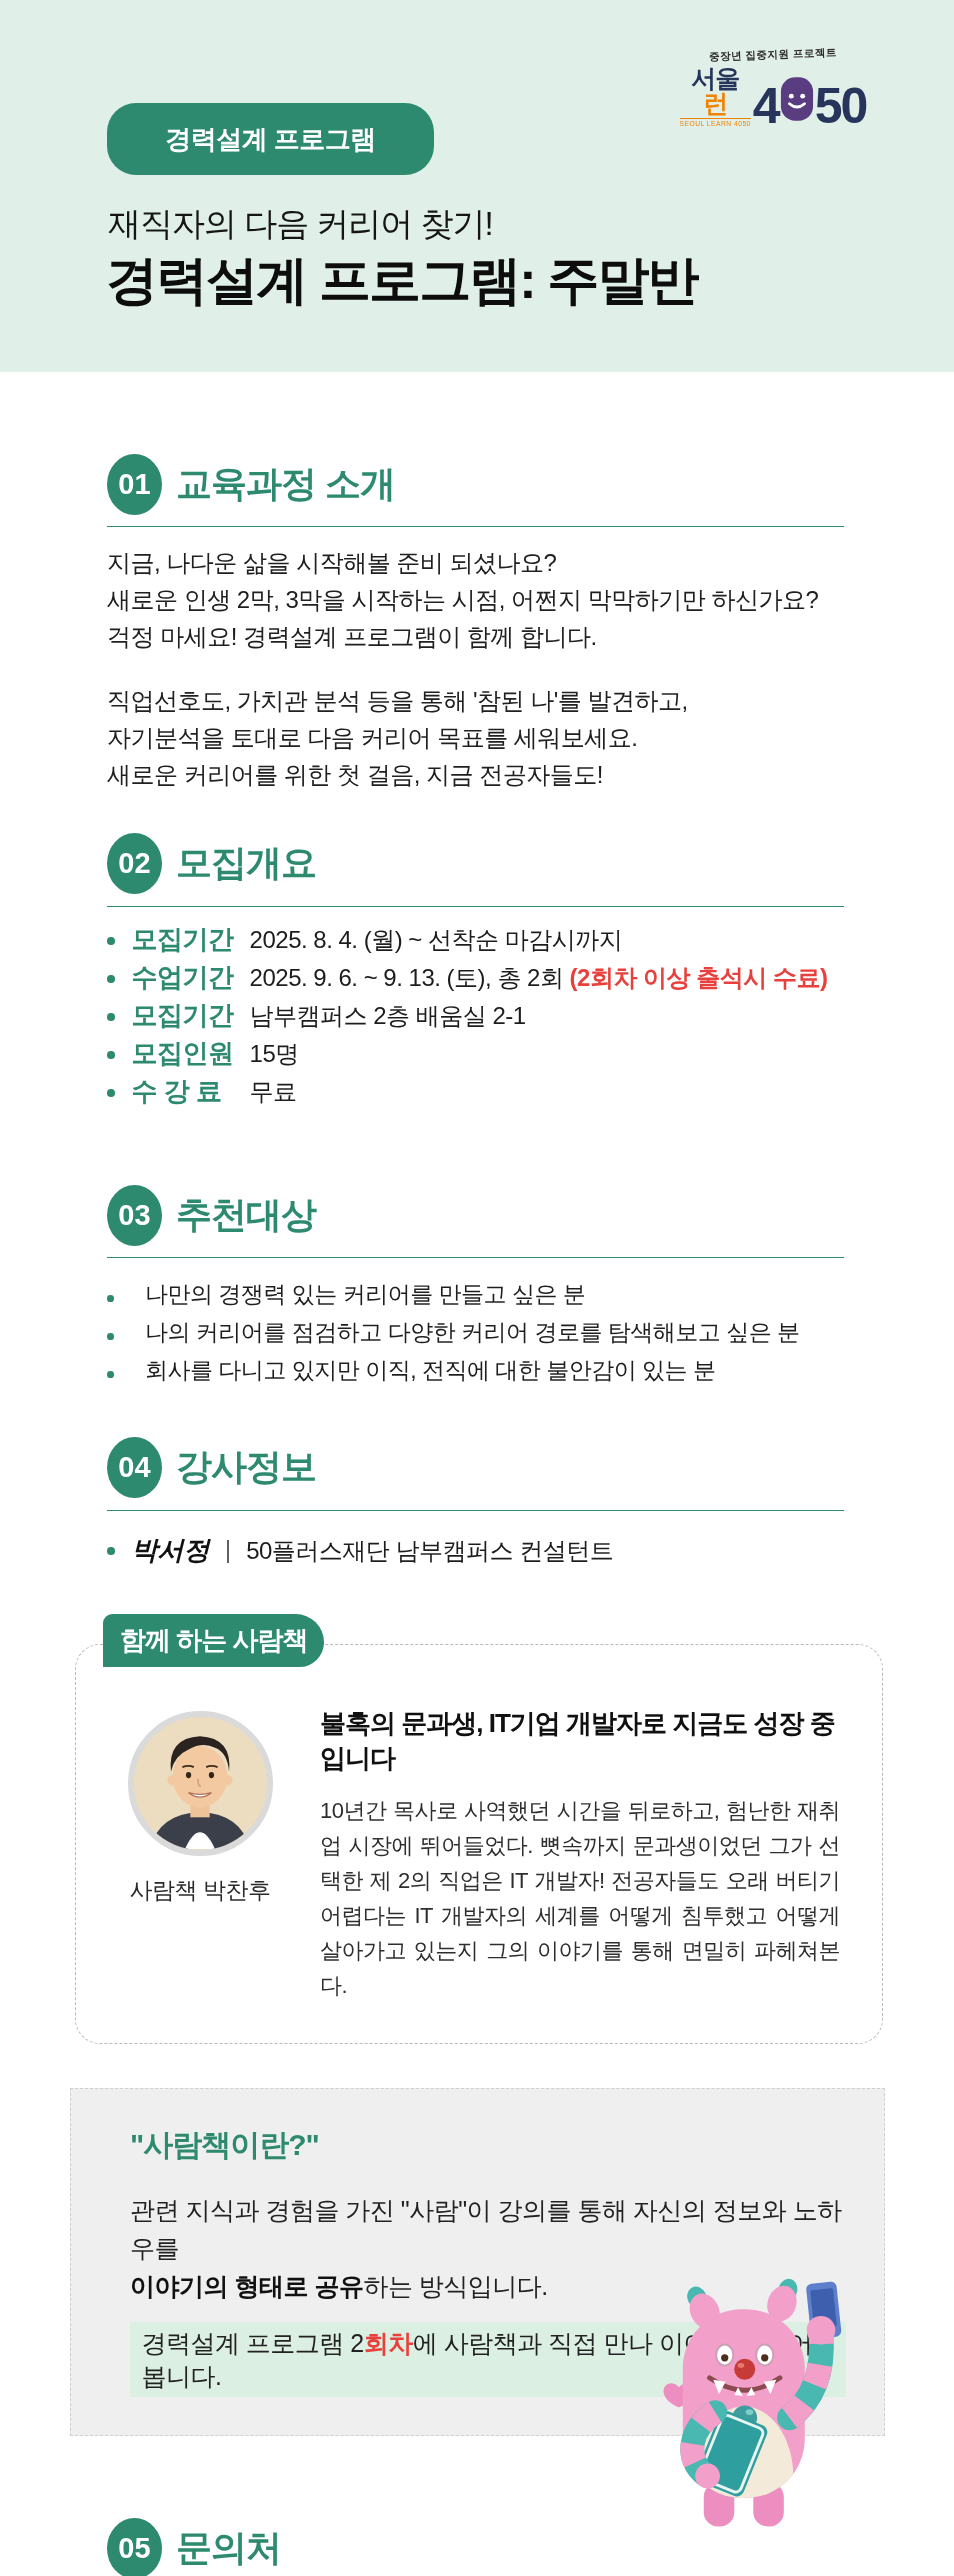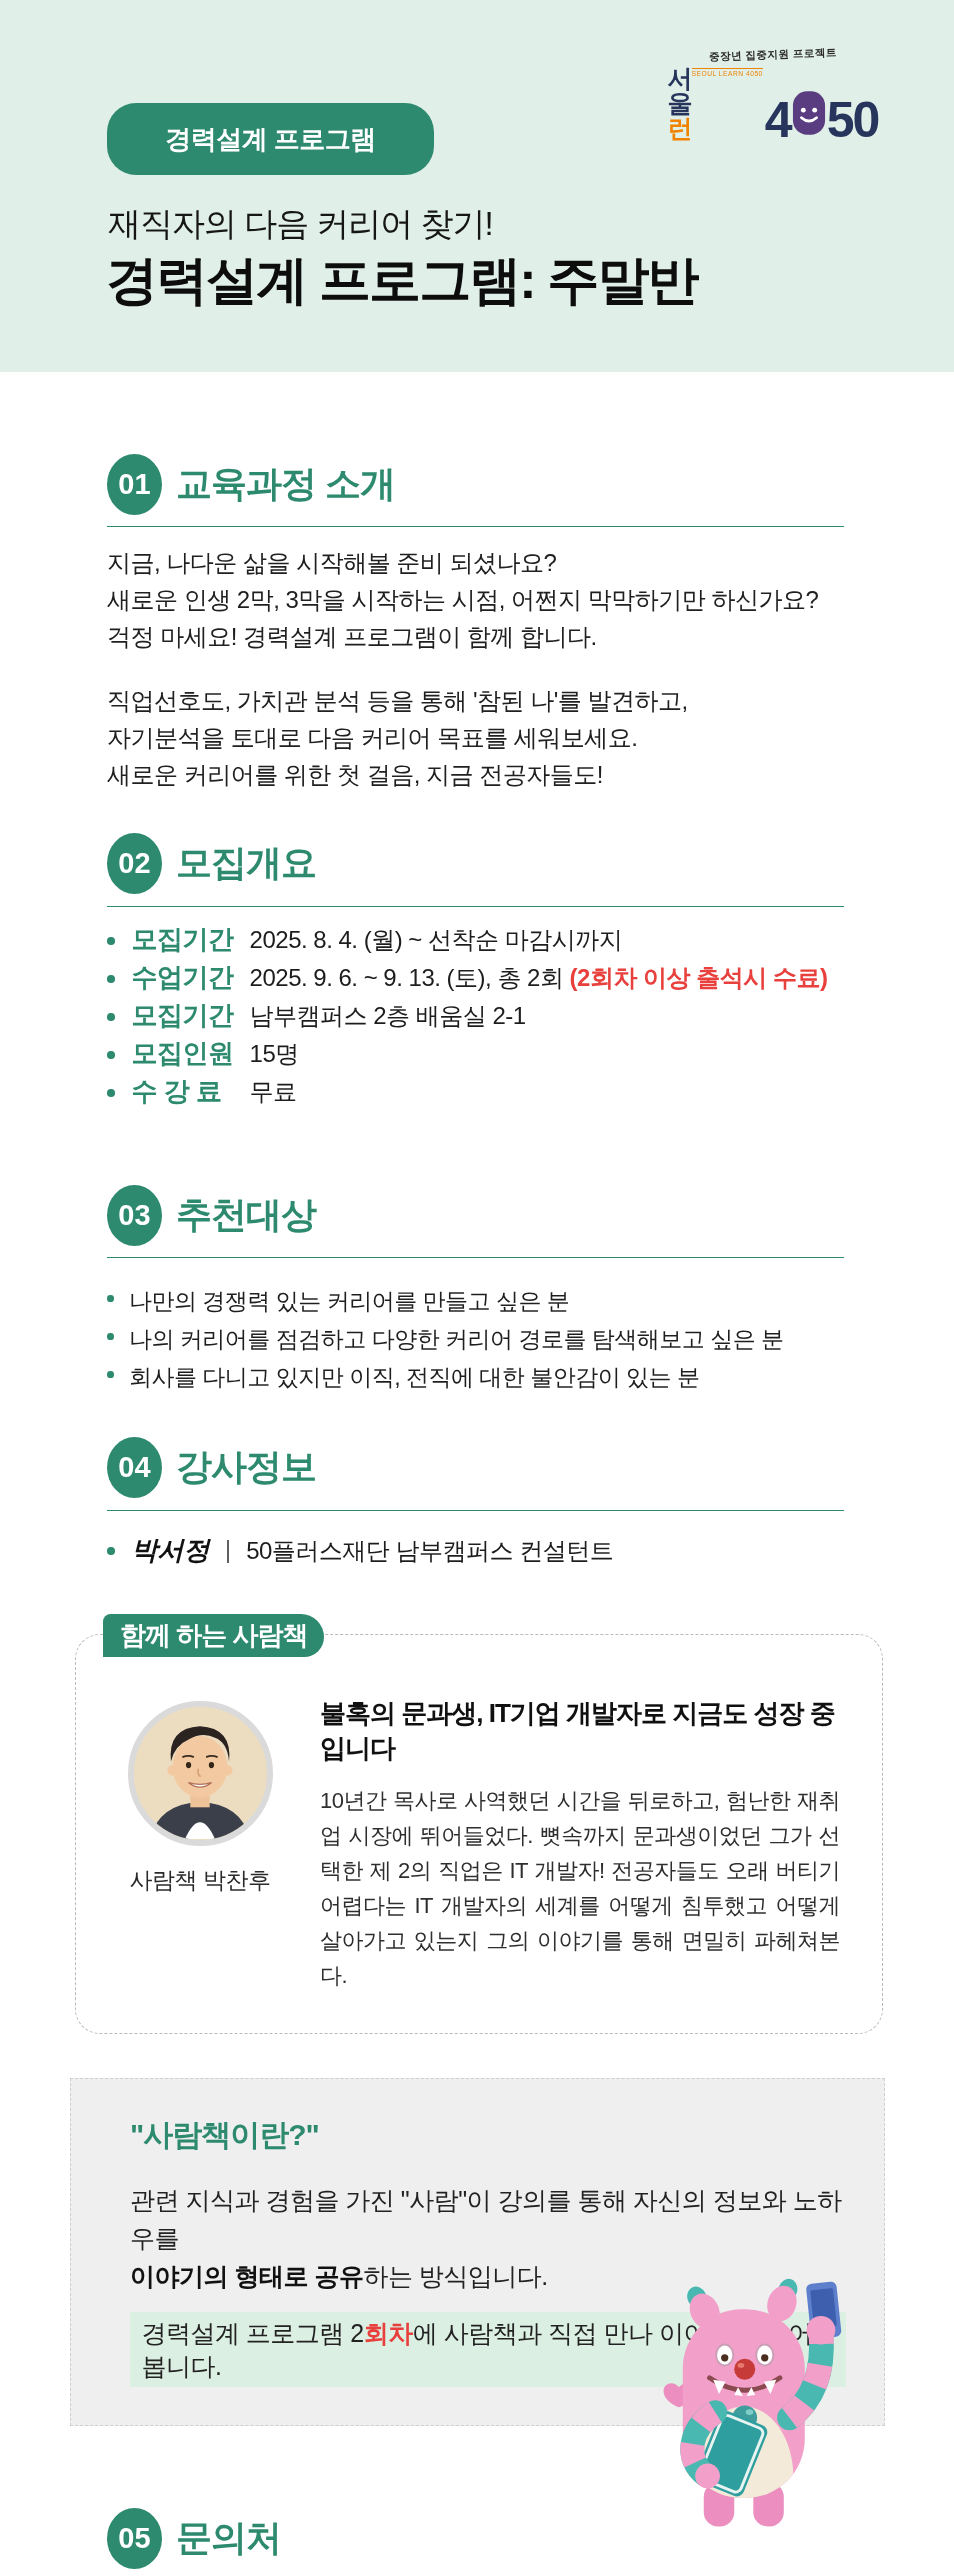--- a/index.html
+++ b/index.html
@@ -15,21 +15,21 @@
   .hero{position:relative;width:100%;height:372px;background:var(--mint,#e0efe7);}
   .badge{position:absolute;left:107px;top:103px;width:327px;height:72px;
     background:var(--green,#2d8a6e);border-radius:29px;display:flex;align-items:center;justify-content:center;
     color:#fff;font-size:26px;font-weight:bold;letter-spacing:-0.5px;}
   .hero-subtitle{position:absolute;left:108px;top:202px;font-size:33px;color:#161616;letter-spacing:-1px;}
   .hero-title{position:absolute;left:106px;top:246px;font-size:52px;font-weight:800;color:#0d0d0d;letter-spacing:-1.9px;}
 
   .logo{position:absolute;right:95px;top:48px;width:172px;text-align:center;}
   .logo-tagline{font-size:10.5px;font-weight:bold;color:#2b2b2b;transform:rotate(-2deg);letter-spacing:0.5px;white-space:nowrap;}
   .logo-row{display:flex;align-items:flex-end;justify-content:center;margin-top:3.8px;}
-  .logo-seoul{display:flex;flex-direction:row;align-items:flex-start;}
+  .logo-seoul{display:flex;flex-direction:column;align-items:center;}
   .logo-seoul-word{font-size:25px;font-weight:900;letter-spacing:-1px;line-height:25px;}
   .logo-seoul-word .a{color:var(--navy,#27355c);}
   .logo-seoul-word .b{color:var(--orange,#f08300);}
   .logo-sub{font-size:6.7px;color:var(--orange,#f08300);border-top:1.9px solid var(--orange,#f08300);
     margin-top:1.9px;padding-top:1px;letter-spacing:0.5px;white-space:nowrap;}
   .logo-digits{display:flex;align-items:flex-end;margin-left:1.9px;}
   .logo-digit{font-size:50px;font-weight:900;line-height:42px;color:var(--navy,#27355c);letter-spacing:-1.9px;}
   .smiley-zero{display:inline-block;margin:0 1px;}
 
   
@@ -48,33 +48,33 @@
   .s2{margin-top:40px;}
   .info-list{margin-top:15.3px;}
   .info-row{display:flex;align-items:baseline;height:38px;}
   .dot{width:7.6px;height:7.6px;border-radius:50%;background:var(--green,#2d8a6e);flex:0 0 auto;align-self:center;margin-right:17px;}
   .info-label{width:118px;font-size:26px;font-weight:bold;color:var(--green,#2d8a6e);letter-spacing:-0.5px;flex:0 0 auto;}
   .info-value{font-size:24px;color:#1d1d1d;letter-spacing:-0.5px;}
   .red{color:var(--red,#e8403c);font-weight:bold;}
 
   .s3{margin-top:73px;}
   .bullets{margin-top:21px;}
-  .bullet-row{display:flex;align-items:flex-end;height:38px;}
+  .bullet-row{display:flex;align-items:flex-start;height:38px;gap:16px;}
   .bullet-row .dot{width:6.7px;height:6.7px;margin-right:15.3px;}
   .bullet-text{font-size:23px;color:#1e1e1e;letter-spacing:-0.5px;}
 
   .s4{margin-top:44px;}
   .inst-row{display:flex;align-items:center;margin-top:21px;height:38px;}
   .inst-name{font-size:26px;font-weight:bold;color:#111;font-style:italic;}
   .inst-div{font-size:23px;color:#555;margin:0 15.3px;}
   .inst-desc{font-size:24px;color:#1d1d1d;letter-spacing:-0.5px;}
 
   
   .book-wrap{margin-top:44px;position:relative;}
-  .book-tab{position:relative;z-index:2;margin-left:-3.8px;width:221px;height:43px;
+  .book-tab{position:relative;z-index:2;margin-left:-3.8px;width:221px;height:53px;
     background:var(--green,#2d8a6e);color:#fff;font-size:26px;font-weight:bold;letter-spacing:-1px;
     display:flex;align-items:center;justify-content:center;border-radius:9.5px 29px 25px 0;}
   .book-card{position:relative;z-index:1;margin-top:-23px;margin-left:-32px;width:808px;
     border:1.9px dashed #b9b9b9;border-radius:25px;background:#fff;
     padding:59px 42px 40px 42px;display:flex;gap:38px;}
   .portrait-col{flex:0 0 164px;text-align:center;}
   .portrait{width:145px;height:145px;border-radius:50%;border:6.7px solid #dadada;overflow:hidden;margin:7.6px auto 0;background:#ecdcc0;}
   .portrait svg{display:block;}
   .portrait-caption{margin-top:19px;font-size:23px;color:#2a2a2a;letter-spacing:-0.5px;}
   .book-text{flex:1;padding-top:1.9px;}

